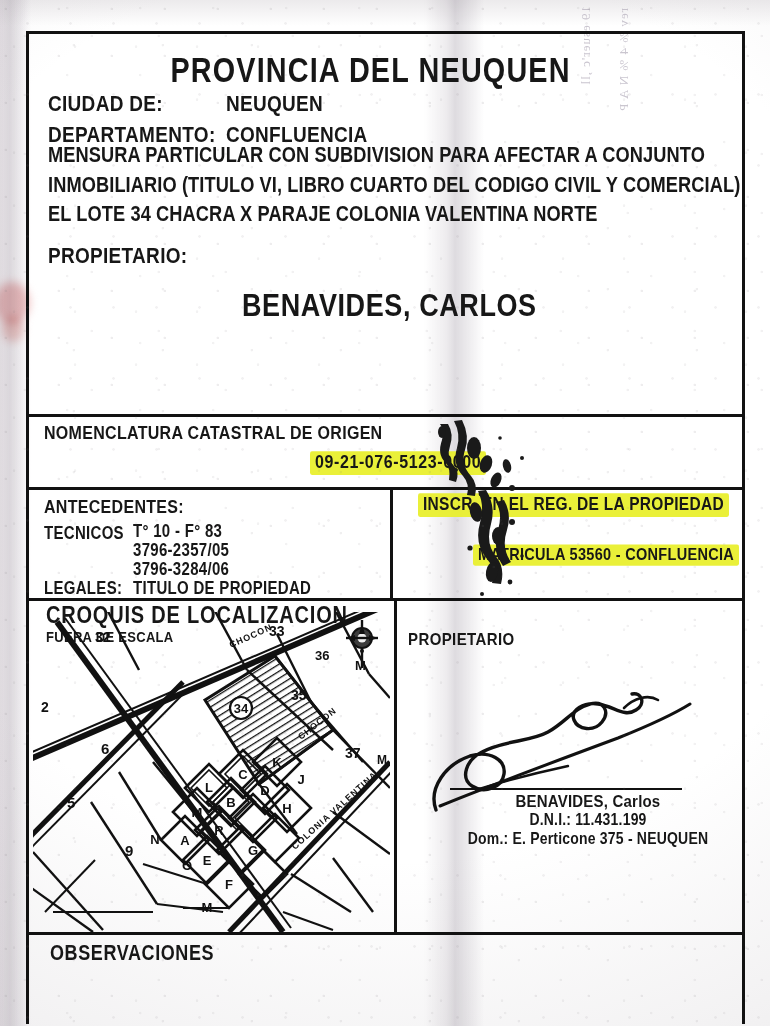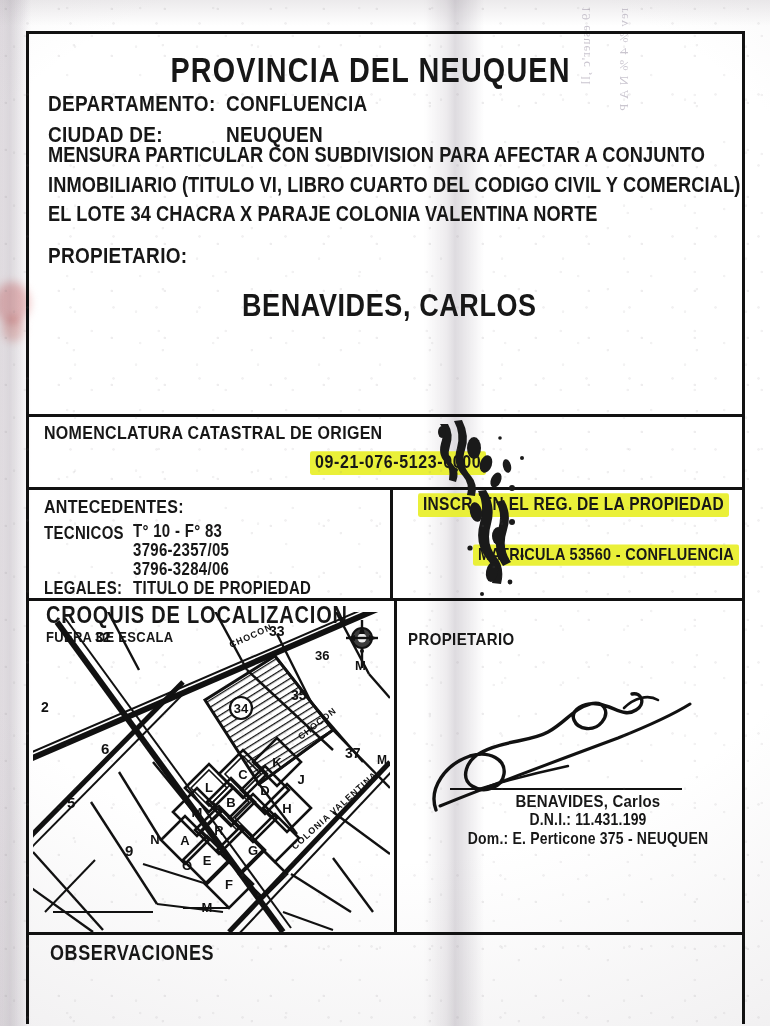--- a/index.html
+++ b/index.html
@@ -271,27 +271,27 @@
 
   <div class="bleed-through" style="left:578px; top:6px; writing-mode:vertical-rl;">19 esuer'c ,ll</div>
   <div class="bleed-through" style="left:616px; top:8px; writing-mode:vertical-rl;">rev % 4 % N A P</div>
 
   <div id="frame"></div>
 
   <div class="hdr-wrap">
     <div class="doc-title">PROVINCIA DEL NEUQUEN</div>
 
     <div class="kv-row">
+      <span class="kv-key">CIUDAD DE:</span>
+      <span class="kv-val">NEUQUEN</span>
+    </div>
+
+    <div class="kv-row">
       <span class="kv-key">DEPARTAMENTO:</span>
       <span class="kv-val">CONFLUENCIA</span>
-    </div>
-
-    <div class="kv-row">
-      <span class="kv-key">CIUDAD DE:</span>
-      <span class="kv-val">NEUQUEN</span>
     </div>
 
     <div class="desc-block">
       <div class="desc-line">MENSURA PARTICULAR CON SUBDIVISION PARA AFECTAR A CONJUNTO</div>
       <div class="desc-line">INMOBILIARIO (TITULO VI, LIBRO CUARTO DEL CODIGO CIVIL Y COMERCIAL)</div>
       <div class="desc-line">EL LOTE 34 CHACRA X PARAJE COLONIA VALENTINA NORTE</div>
     </div>
 
     <div class="prop-label">PROPIETARIO:</div>
     <div class="owner-name">BENAVIDES,  CARLOS</div>

